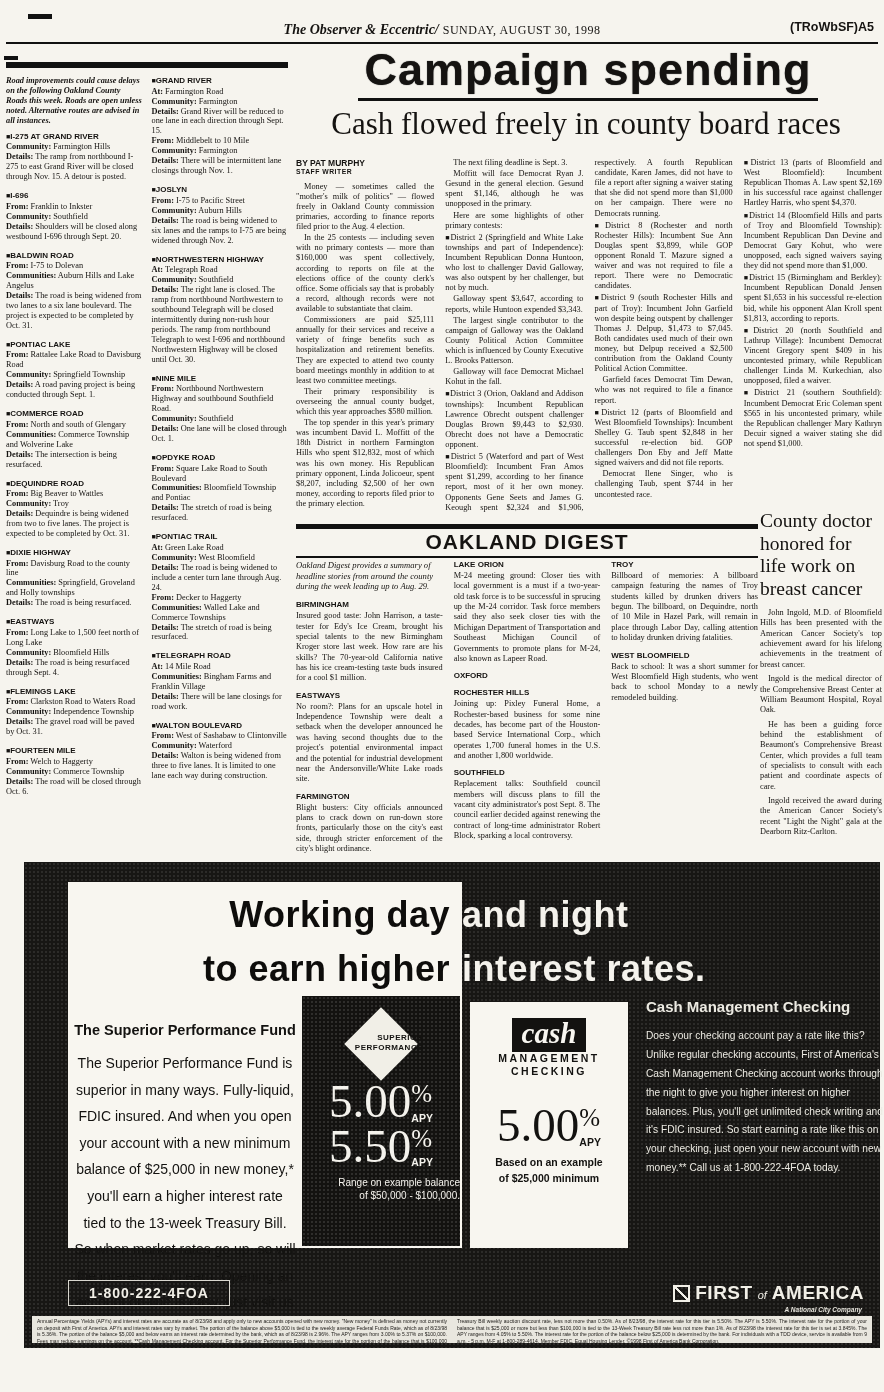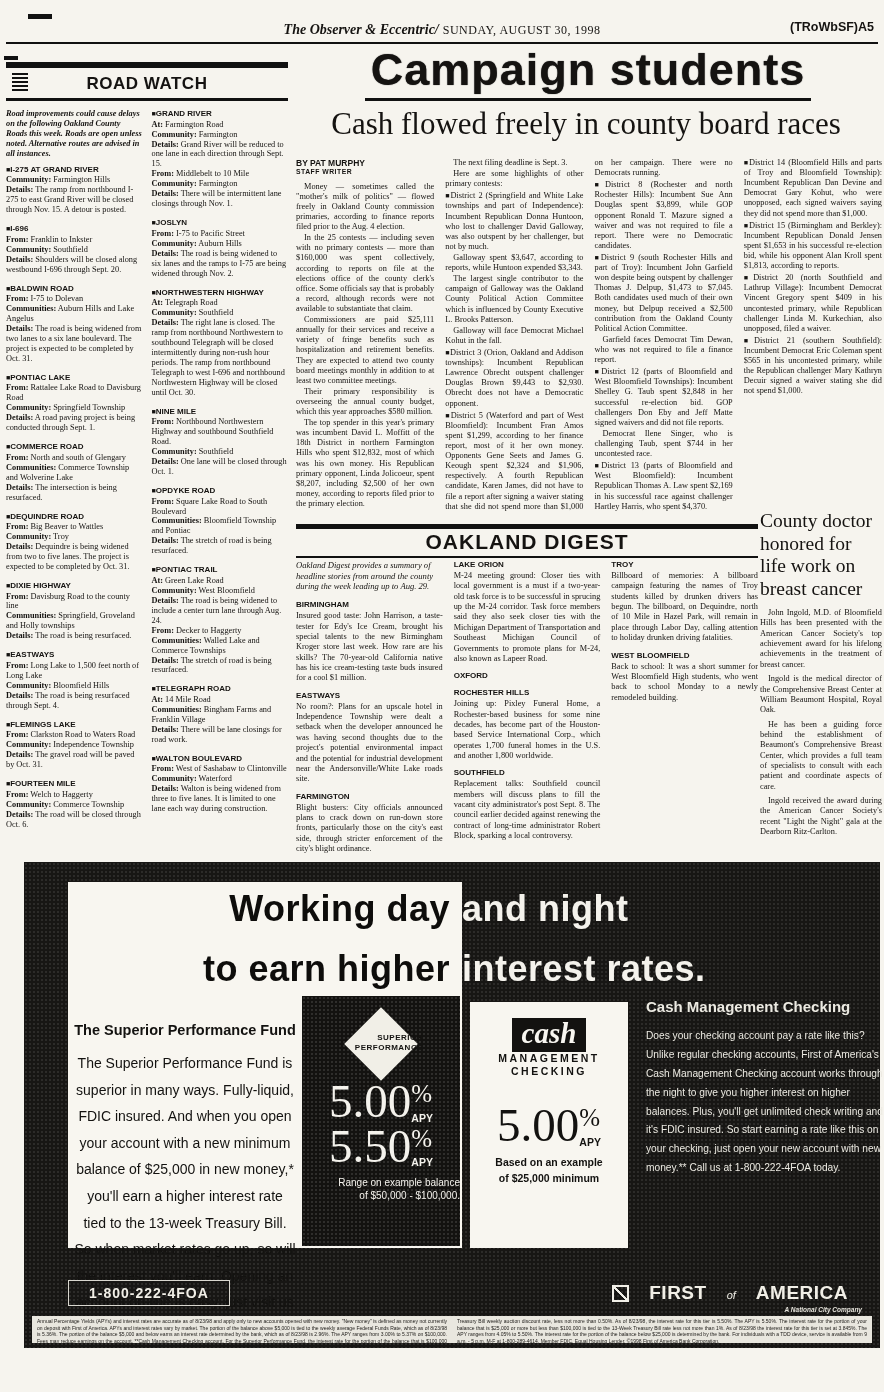--- a/index.html
+++ b/index.html
@@ -67,21 +67,21 @@
   .doc-p{margin:0 0 4px;text-indent:8px;}
 
   
   .ad{position:absolute;left:24px;top:862px;width:856px;height:486px;background:#171614;
       background-image:radial-gradient(circle,rgba(255,255,255,.14) .6px,transparent .9px);
       background-size:4px 4px;font-family:"Liberation Sans",sans-serif;}
   .ad-panel-left{position:absolute;left:44px;top:20px;width:394px;height:366px;background:#f8f6f0;}
   .ad-h{position:absolute;left:0;width:100%;display:flex;font-weight:700;font-size:36px;letter-spacing:.5px;}
   .ad-h .dark{width:434px;text-align:right;color:#0e0d0b;padding-right:8px;box-sizing:border-box;}
   .ad-h .lite{color:#f4f2ec;padding-left:4px;}
-  .ad-h.l1{top:26px;} .ad-h.l2{top:86px;}
+  .ad-h.l1{top:32px;} .ad-h.l2{top:86px;}
   .fund{position:absolute;left:50px;top:160px;width:222px;text-align:center;color:#131210;}
   .fund-title{font-weight:800;font-size:14.5px;margin-bottom:12px;}
   .fund-body{font-size:14px;line-height:1.9;}
   .sp-panel{position:absolute;left:278px;top:134px;width:158px;height:250px;background:#131210;
             background-image:radial-gradient(circle,rgba(255,255,255,.18) .6px,transparent .9px);
             background-size:4px 4px;color:#f4f2ec;text-align:right;}
   .diamond-wrap{position:relative;width:84px;height:70px;margin:12px auto 2px;}
   .diamond{position:absolute;left:16px;top:10px;width:52px;height:52px;background:#f1efe7;
            transform:rotate(45deg);}
   .diamond-text{position:absolute;inset:0;display:flex;flex-direction:column;justify-content:center;
@@ -98,21 +98,21 @@
   .cash-word{display:inline-block;background:#131210;color:#f8f6f0;font-family:"Liberation Serif",serif;
              font-style:italic;font-weight:700;font-size:29px;line-height:1;padding:1px 10px 4px;margin-top:16px;}
   .cash-sub{font-weight:700;font-size:10.5px;letter-spacing:2.5px;line-height:1.25;}
   .cash-panel .rate{margin-top:26px;}
   .cash-note{font-weight:700;font-size:10.5px;line-height:1.5;margin-top:8px;}
   .cmc{position:absolute;left:622px;top:136px;width:238px;color:#eceae2;}
   .cmc-title{font-weight:800;font-size:15px;margin-bottom:12px;}
   .cmc-body{font-size:10.2px;line-height:1.85;}
   .phone-box{position:absolute;left:44px;top:418px;border:1.5px solid #d9d7cf;color:#f1efe7;
              font-weight:700;font-size:14px;letter-spacing:1px;padding:4px 20px;}
-  .brand{position:absolute;right:32px;top:420px;display:flex;align-items:baseline;gap:20px;color:#f1efe7;}
+  .brand{position:absolute;right:16px;top:420px;display:flex;align-items:baseline;gap:5px;color:#f1efe7;}
   .brand-mark{width:13px;height:13px;border:2.5px solid #f1efe7;display:inline-block;
               align-self:center;background:
               linear-gradient(45deg,transparent 44%,#f1efe7 45% 55%,transparent 56%);}
   .brand .b1{font-weight:800;font-size:19px;letter-spacing:.5px;}
   .brand .b2{font-size:11px;font-style:italic;}
   .brand-sub{position:absolute;right:18px;top:444px;color:#e6e4dc;font-weight:700;
              font-style:italic;font-size:6.5px;}
   .fineprint{position:absolute;left:8px;right:8px;top:454px;height:27px;background:#e9e7df;
              color:#1c1a17;display:flex;gap:10px;padding:2px 5px;box-sizing:border-box;overflow:hidden;}
   .fp{flex:1;font-size:5px;line-height:1.3;text-align:justify;}
@@ -126,24 +126,20 @@
 
   <div class="masthead">
     <span class="mh-title">The Observer &amp; Eccentric/</span>
     <span class="mh-date">SUNDAY, AUGUST 30, 1998</span>
   </div>
   <div class="page-id">(TRoWbSF)A5</div>
   <div class="mh-rule"></div>
 
   <section class="roadwatch">
     <div class="rw-topbar"></div>
-    <div class="rw-head">
-      <span class="rw-icon"></span>
-      <span class="rw-title">ROAD WATCH</span>
-    </div>
     <div class="rw-cols">
       <p class="rw-intro">Road improvements could cause delays on the following Oakland County Roads this week. Roads are open unless noted. Alternative routes are advised in all instances.</p>
     <div class="rw-entry">
           <div class="rw-name">I-275 AT GRAND RIVER</div>
           <div class="rw-line"><b>Community:</b> Farmington Hills</div>
           <div class="rw-line"><b>Details:</b> The ramp from northbound I-275 to east Grand River will be closed through Nov. 15. A detour is posted.</div>
         </div>
         <div class="rw-entry">
           <div class="rw-name">I-696</div>
           <div class="rw-line"><b>From:</b> Franklin to Inkster</div>
@@ -249,33 +245,34 @@
         <div class="rw-entry">
           <div class="rw-name">WALTON BOULEVARD</div>
           <div class="rw-line"><b>From:</b> West of Sashabaw to Clintonville</div>
           <div class="rw-line"><b>Community:</b> Waterford</div>
           <div class="rw-line"><b>Details:</b> Walton is being widened from three to five lanes. It is limited to one lane each way during construction.</div>
         </div>
       </div>
   </section>
 
   <div class="kicker-wrap">
-    <span class="kicker">Campaign students</span>
+    <span class="kicker">Campaign spending</span>
   </div>
   <h1 class="headline">Cash flowed freely in county board races</h1>
 
   <section class="article">
     <div class="byline">BY PAT MURPHY</div>
     <div class="byline-title">STAFF WRITER</div>
   <p class="art-p">Money — sometimes called the "mother's milk of politics" — flowed freely in Oakland County commission primaries, according to finance reports filed prior to the Aug. 4 election.</p>
       <p class="art-p">In the 25 contests — including seven with no primary contests — more than $160,000 was spent collectively, according to reports on file at the elections office of the county clerk's office. Some officials say that is probably a record, although records were not available to substantiate that claim.</p>
       <p class="art-p">Commissioners are paid $25,111 annually for their services and receive a variety of fringe benefits such as hospitalization and retirement benefits. They are expected to attend two county board meetings monthly in addition to at least two committee meetings.</p>
       <p class="art-p">Their primary responsibility is overseeing the annual county budget, which this year approaches $580 million.</p>
       <p class="art-p">The top spender in this year's primary was incumbent David L. Moffitt of the 18th District in northern Farmington Hills who spent $12,832, most of which was his own money. His Republican primary opponent, Linda Jolicoeur, spent $8,207, including $2,500 of her own money, according to reports filed prior to the primary election.</p>
       <p class="art-p">The next filing deadline is Sept. 3.</p>
+      <p class="art-p">Moffitt will face Democrat Ryan J. Gesund in the general election. Gesund spent $1,146, although he was unopposed in the primary.</p>
       <p class="art-p">Here are some highlights of other primary contests:</p>
       <p class="art-p bullet">District 2 (Springfield and White Lake townships and part of Independence): Incumbent Republican Donna Huntoon, who lost to challenger David Galloway, was also outspent by her challenger, but not by much.</p>
       <p class="art-p">Galloway spent $3,647, according to reports, while Huntoon expended $3,343.</p>
       <p class="art-p">The largest single contributor to the campaign of Galloway was the Oakland County Political Action Committee which is influenced by County Executive L. Brooks Patterson.</p>
       <p class="art-p">Galloway will face Democrat Michael Kohut in the fall.</p>
       <p class="art-p bullet">District 3 (Orion, Oakland and Addison townships): Incumbent Republican Lawrence Obrecht outspent challenger Douglas Brown $9,443 to $2,930. Obrecht does not have a Democratic opponent.</p>
       <p class="art-p bullet">District 5 (Waterford and part of West Bloomfield): Incumbent Fran Amos spent $1,299, according to her finance report, most of it her own money. Opponents Gene Seets and James G. Keough spent $2,324 and $1,906, respectively. A fourth Republican candidate, Karen James, did not have to file a report after signing a waiver stating that she did not spend more than $1,000 on her campaign. There were no Democrats running.</p>
       <p class="art-p bullet">District 8 (Rochester and north Rochester Hills): Incumbent Sue Ann Douglas spent $3,899, while GOP opponent Ronald T. Mazure signed a waiver and was not required to file a report. There were no Democratic candidates.</p>
       <p class="art-p bullet">District 9 (south Rochester Hills and part of Troy): Incumbent John Garfield won despite being outspent by challenger Thomas J. Delpup, $1,473 to $7,045. Both candidates used much of their own money, but Delpup received a $2,500 contribution from the Oakland County Political Action Committee.</p>
       <p class="art-p">Garfield faces Democrat Tim Dewan, who was not required to file a finance report.</p>

